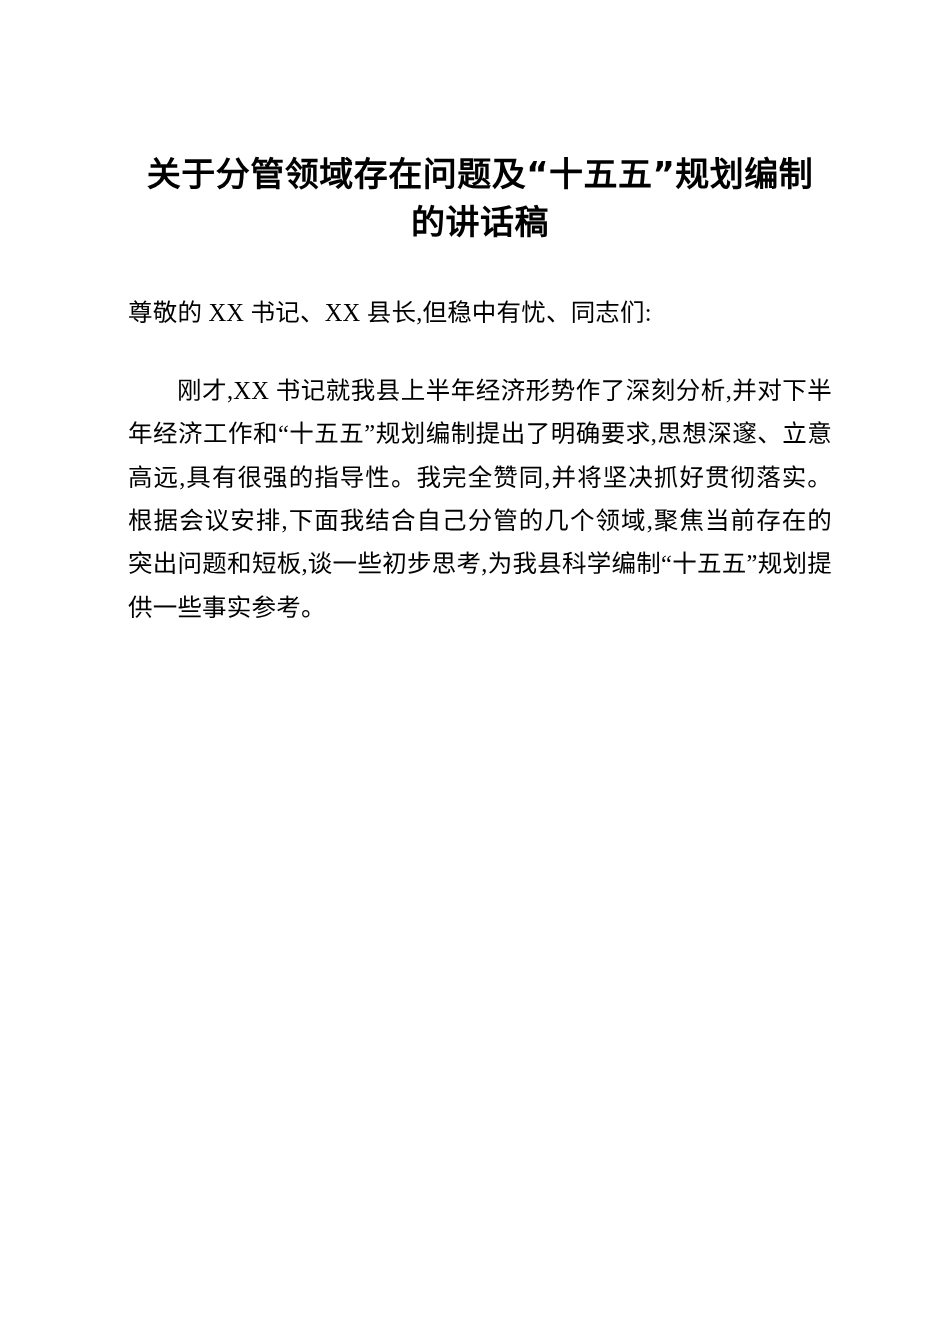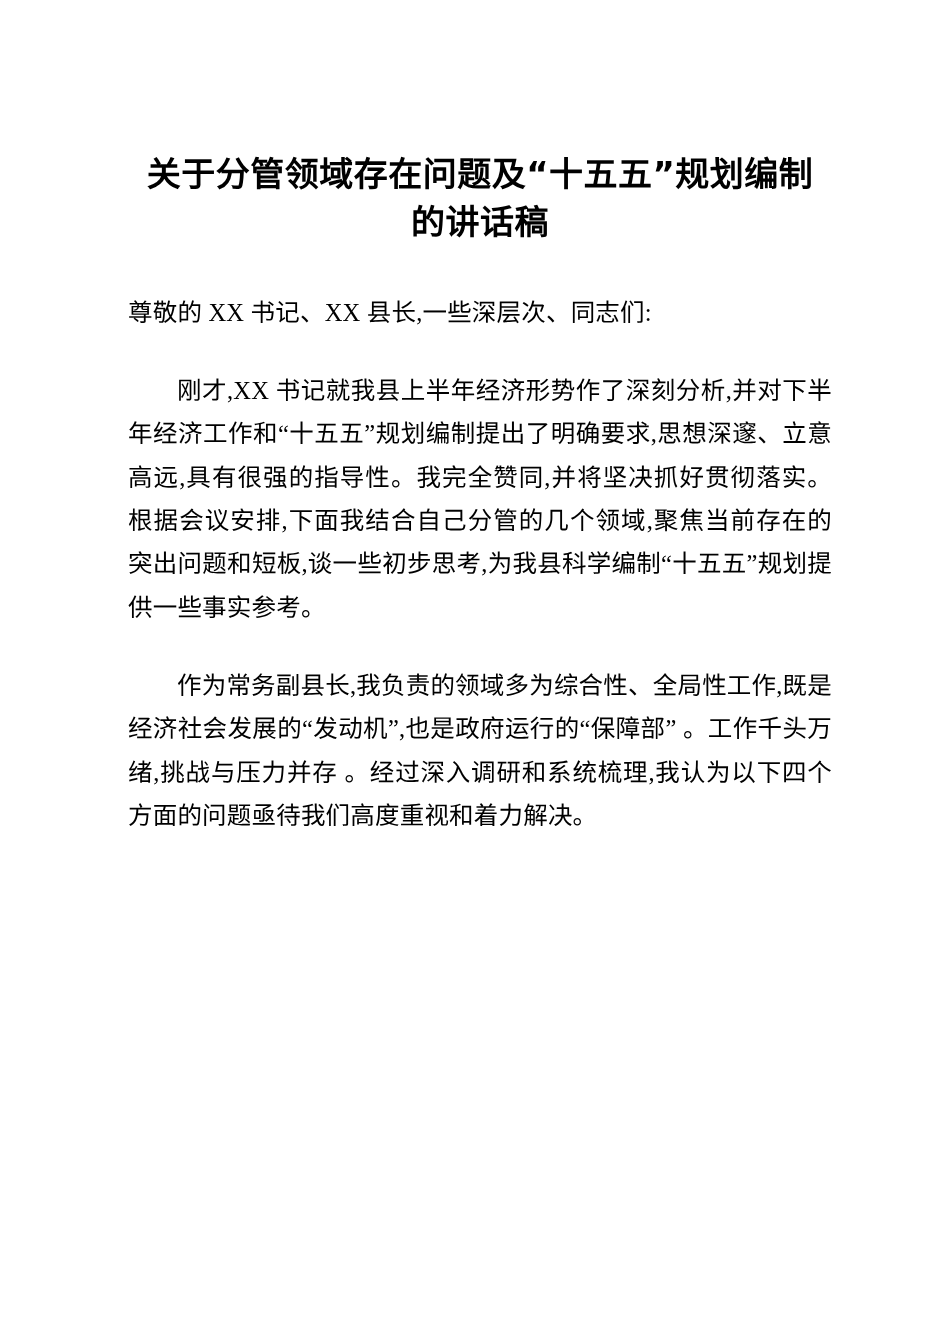--- a/index.html
+++ b/index.html
@@ -54,22 +54,21 @@
     letter-spacing: 0.2px;
   }
 </style>
 </head>
 <body>
 
 <div class="page">
 
   <h1 class="doc-title">关于分管领域存在问题及“十五五”规划编制的讲话稿</h1>
 
-  <p class="para">尊敬的 XX 书记、XX 县长,一些深层次、同志们:</p>
+  <p class="para">尊敬的 XX 书记、XX 县长,但稳中有忧、同志们:</p>
 
   <p class="para indent">刚才,XX 书记就我县上半年经济形势作了深刻分析,并对下半年经济工作和“十五五”规划编制提出了明确要求,思想深邃、立意高远,具有很强的指导性。我完全赞同,并将坚决抓好贯彻落实。根据会议安排,下面我结合自己分管的几个领域,聚焦当前存在的突出问题和短板,谈一些初步思考,为我县科学编制“十五五”规划提供一些事实参考。</p>
 
 
 
-  <p class="para indent">作为常务副县长,我负责的领域多为综合性、全局性工作,既是经济社会发展的“发动机”,也是政府运行的“保障部” 。工作千头万绪,挑战与压力并存 。经过深入调研和系统梳理,我认为以下四个方面的问题亟待我们高度重视和着力解决。</p>
 
 
 </div>
 
 </body></html>

